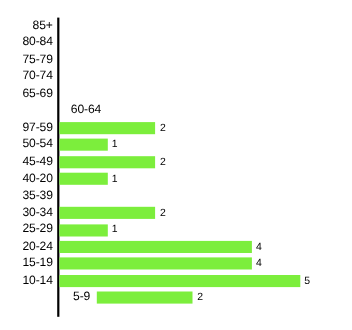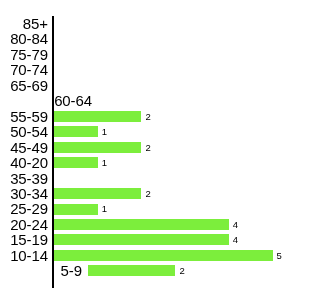--- a/index.html
+++ b/index.html
@@ -43,21 +43,21 @@
     height: 15.45px;
   }
   .cat-label {
     position: absolute;
     left: 0;
     top: 0;
     width: 48px;
     height: 15.45px;
     line-height: 15.45px;
     text-align: right;
-    font-size: 15px;
+    font-size: 11px;
     color: #000000;
     white-space: nowrap;
     letter-spacing: -0.1px;
   }
   .bar-wrap {
     position: absolute;
     left: 54px;
     top: 0;
     height: 15.45px;
   }
@@ -104,21 +104,21 @@
       </div>
       <div class="row" style="top: 61.8px;">
         <div class="cat-label">65-69</div>
         <div class="bar-wrap"></div>
       </div>
       <div class="row" style="top: 77.25px; margin-left: 44px;">
         <div class="cat-label">60-64</div>
         <div class="bar-wrap"></div>
       </div>
       <div class="row" style="top: 92.7px;">
-        <div class="cat-label">55-59</div>
+        <div class="cat-label">97-59</div>
         <div class="bar-wrap">
           <div class="bar" style="width: 87.4px; background: rgb(124, 238, 60);"></div>
           <div class="value-label" style="left: 91.4px;">2</div>
         </div>
       </div>
       <div class="row" style="top: 108.15px;">
         <div class="cat-label">50-54</div>
         <div class="bar-wrap">
           <div class="bar" style="width: 43.7px; background: rgb(124, 238, 60);"></div>
           <div class="value-label" style="left: 47.7px;">1</div>

